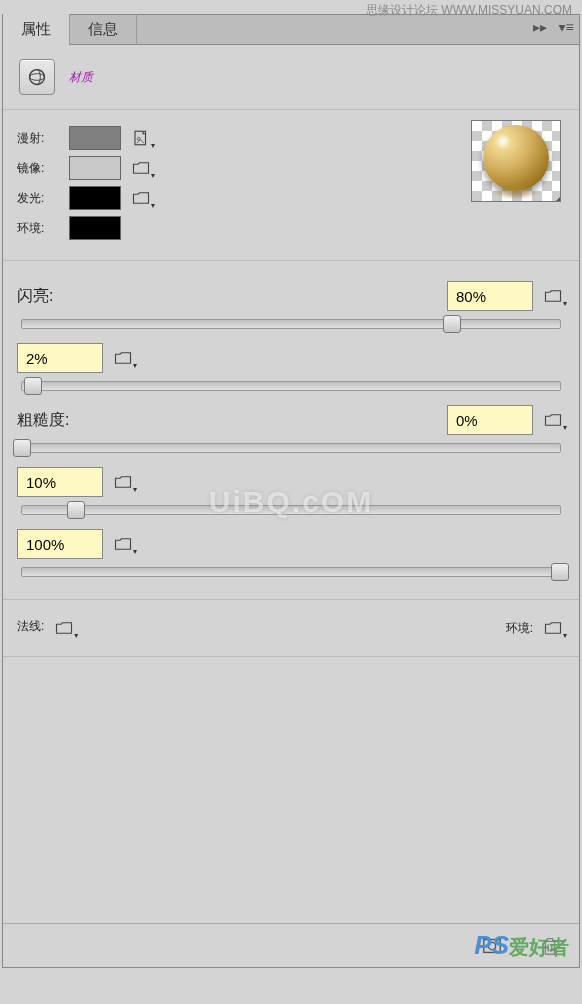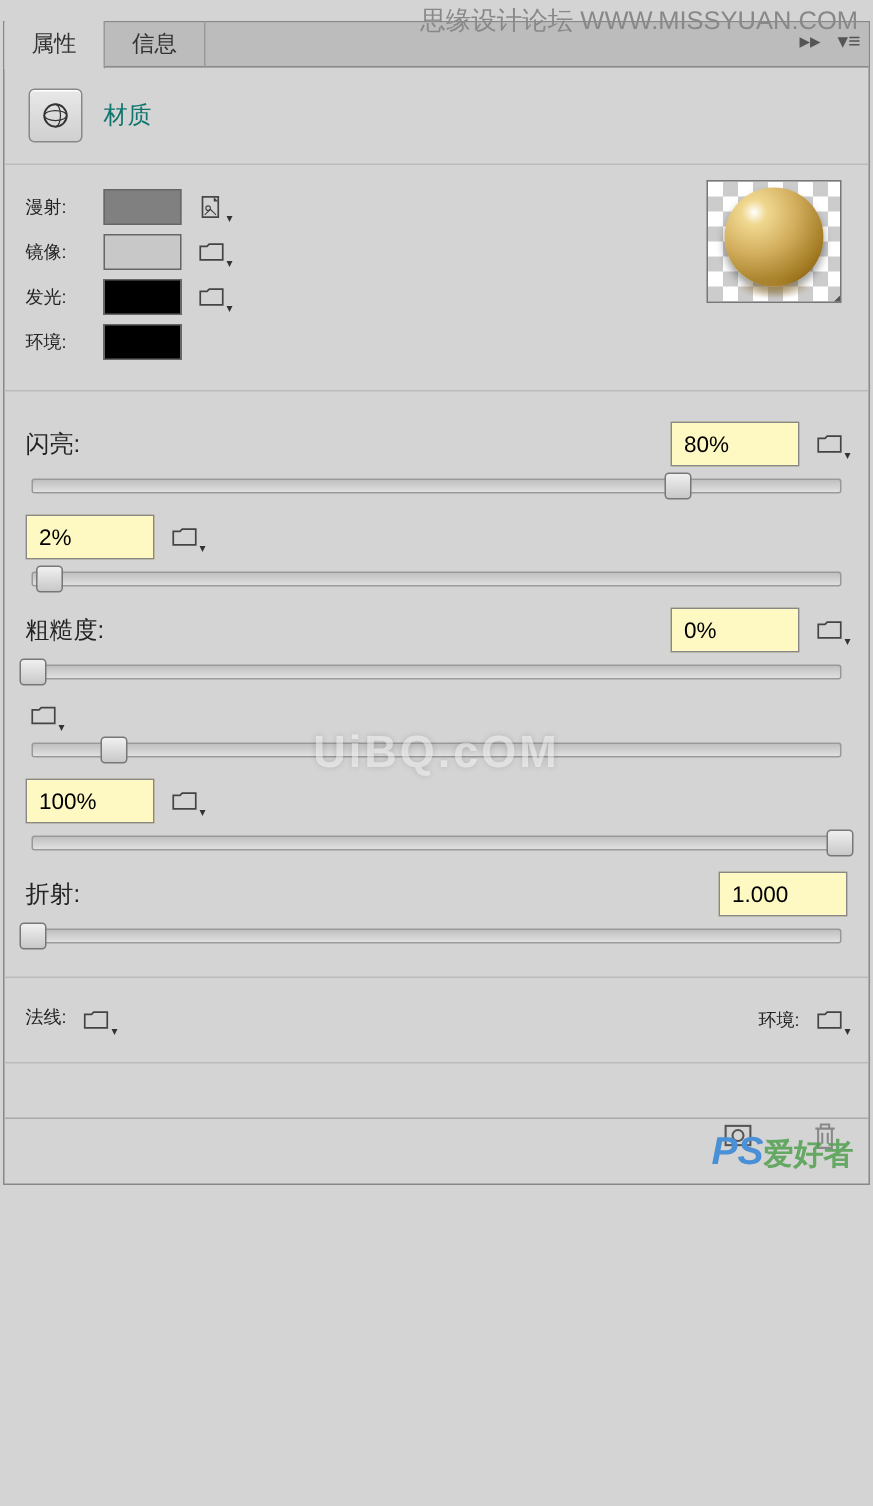--- a/index.html
+++ b/index.html
@@ -1,28 +1,28 @@
 <!DOCTYPE html>
 <html><head>
 <meta charset="utf-8">
 <style>
 * { box-sizing: border-box; margin: 0; padding: 0; font-family: "Microsoft YaHei", sans-serif; }
 body { background: #d4d4d4; width: 582px; height: 1004px; overflow: hidden; position: relative; }
-.top-watermark { position: absolute; top: 2px; right: 10px; font-size: 17px; color: #888; z-index: 100; }
-.panel { background: #d4d4d4; border: 1px solid #888; margin: 14px 2px 2px 2px; display: flex; flex-direction: column; height: 776px; }
+.top-watermark { position: absolute; top: 2px; right: 10px; font-size: 12px; color: #888; z-index: 100; }
+.panel { background: #d4d4d4; border: 1px solid #888; margin: 14px 2px 2px 2px; display: flex; flex-direction: column; height: 954px; }
 .tab-bar { display: flex; align-items: center; background: #bcbcbc; height: 30px; border-bottom: 1px solid #888; position: relative; }
 .tab { padding: 6px 18px; font-size: 15px; color: #333; cursor: pointer; border-right: 1px solid #999; }
 .tab.active { background: #d4d4d4; border-bottom: 1px solid #d4d4d4; margin-bottom: -1px; }
 .tab-controls { position: absolute; right: 4px; top: 4px; display: flex; gap: 8px; }
 .tab-ctrl { width: 18px; height: 18px; color: #555; font-size: 14px; text-align: center; cursor: pointer; }
 .header-row { display: flex; align-items: center; padding: 14px 16px; gap: 14px; border-bottom: 1px solid #bbb; }
 .icon-btn { width: 36px; height: 36px; background: linear-gradient(#e8e8e8,#d0d0d0); border: 1px solid #888; border-radius: 4px; display: flex; align-items: center; justify-content: center; cursor: pointer; box-shadow: inset 0 1px 0 #fff; }
 .material-icon { width: 20px; height: 20px; }
 .material-icon svg { width: 100%; height: 100%; }
-.header-label { font-size: 16px; color: #0f766e; }
+.header-label { font-size: 12px; color: #a21caf; font-style: italic; }
 .color-section { padding: 10px 14px 14px 14px; border-bottom: 1px solid #bbb; position: relative; }
 .color-row { display: flex; align-items: center; gap: 8px; margin: 6px 0; }
 .color-label { width: 44px; font-size: 12px; color: #222; text-align: left; }
 .swatch { width: 52px; height: 24px; border: 1px solid #666; cursor: pointer; }
 .folder-btn { width: 24px; height: 20px; display: flex; align-items: center; justify-content: center; color: #555; cursor: pointer; position: relative; }
 .folder-btn svg { width: 18px; height: 14px; }
 .folder-corner { position: absolute; right: -2px; bottom: -2px; font-size: 8px; color: #333; }
 .preview { position: absolute; right: 18px; top: 10px; width: 90px; height: 82px; border: 1px solid #777; background: repeating-conic-gradient(#ccc 0% 25%, #fff 0% 50%) 0 0/20px 20px; display: flex; align-items: center; justify-content: center; overflow: hidden; }
 .preview-corner { position: absolute; right: -2px; bottom: -2px; width: 0; height: 0; border-left: 8px solid transparent; border-bottom: 8px solid #555; }
 .sphere { width: 66px; height: 66px; border-radius: 50%; background: radial-gradient(circle at 30% 25%, #fff 0%, #f0d890 12%, #d4b060 40%, #a07820 75%, #604810 100%); box-shadow: 0 4px 6px rgba(0,0,0,0.4); margin-top: -6px; }
@@ -31,21 +31,21 @@
 .slider-group { margin: 14px 0 10px 0; }
 .slider-head { display: flex; align-items: center; gap: 8px; margin-bottom: 8px; }
 .slider-label { flex: 1; font-size: 16px; color: #222; }
 .slider-input { width: 86px; height: 30px; border: 1px solid #888; background: #fef9c3; font-size: 15px; padding: 0 8px; text-align: left; }
 .slider-track { height: 10px; background: linear-gradient(#c0c0c0,#e0e0e0); border: 1px solid #999; border-radius: 2px; position: relative; margin: 0 4px; cursor: pointer; }
 .slider-thumb { position: absolute; top: -5px; width: 18px; height: 18px; background: linear-gradient(#f0f0f0,#c8c8c8); border: 1px solid #777; border-radius: 3px; transform: translateX(-50%); cursor: grab; }
 .bottom-section { padding: 18px 14px; border-bottom: 1px solid #bbb; display: flex; align-items: center; }
 .bottom-left { display: flex; gap: 8px; }
 .bottom-right { margin-left: auto; display: flex; align-items: center; gap: 8px; }
 .spacer { flex: 1; }
-.footer { margin-top: auto; height: 44px; border-top: 1px solid #aaa; display: flex; justify-content: flex-end; padding: 0 18px; gap: 36px; position: relative; }
+.footer { margin-top: auto; height: 44px; border-top: 1px solid #aaa; display: flex; align-items: center; justify-content: flex-end; padding: 0 18px; gap: 36px; position: relative; }
 .footer-icon { width: 22px; height: 22px; color: #555; cursor: pointer; }
 .footer-icon svg { width: 100%; height: 100%; }
 .overlay-wm { position: absolute; left: 50%; top: 50%; transform: translate(-50%, -50%); font-size: 30px; font-weight: bold; color: rgba(255,255,255,0.5); letter-spacing: 2px; pointer-events: none; text-shadow: 0 0 4px rgba(0,0,0,0.15); }
 .overlay-wm-bottom { position: absolute; right: 10px; bottom: 6px; font-size: 20px; color: rgba(80,160,80,0.85); font-weight: bold; pointer-events: none; }
 .overlay-wm-bottom .ps { color: #4a90d6; font-style: italic; font-size: 26px; }
 .page-icon svg { width: 18px; height: 18px; }
 </style>
 </head>
 <body>
 
@@ -165,20 +165,21 @@
             <span class="folder-corner">▾</span>
           </div>
       </div>
       <div class="slider-track">
           <div class="slider-thumb" style="left:0%"></div>
         </div>
     </div>
 
     <div class="slider-group">
       <div class="slider-head">
+        <input class="slider-input" value="10%" style="">
         <div class="folder-btn">
             <svg viewBox="0 0 24 18">
               <path d="M2 4 L8 4 L10 2 L22 2 L22 16 L2 16 Z" fill="none" stroke="#444" stroke-width="1.5"></path>
             </svg>
             <span class="folder-corner">▾</span>
           </div>
       </div>
       <div class="slider-track">
           <div class="slider-thumb" style="left:10%"></div>
         </div>
@@ -192,29 +193,20 @@
               <path d="M2 4 L8 4 L10 2 L22 2 L22 16 L2 16 Z" fill="none" stroke="#444" stroke-width="1.5"></path>
             </svg>
             <span class="folder-corner">▾</span>
           </div>
       </div>
       <div class="slider-track">
           <div class="slider-thumb" style="left:100%"></div>
         </div>
     </div>
 
-    <div class="slider-group">
-      <div class="slider-head">
-        <span class="slider-label">折射:</span>
-        <input class="slider-input" value="1.000" style="">
-      </div>
-      <div class="slider-track">
-          <div class="slider-thumb" style="left:0%"></div>
-        </div>
-    </div>
 
     <div class="overlay-wm">UiBQ.cOM</div>
   </div>
 
   <div class="bottom-section">
     <div class="bottom-left">
       <span class="color-label" style="width:auto">法线:</span>
       <div class="folder-btn">
           <svg viewBox="0 0 24 18">
             <path d="M2 4 L8 4 L10 2 L22 2 L22 16 L2 16 Z" fill="none" stroke="#444" stroke-width="1.5"></path>

